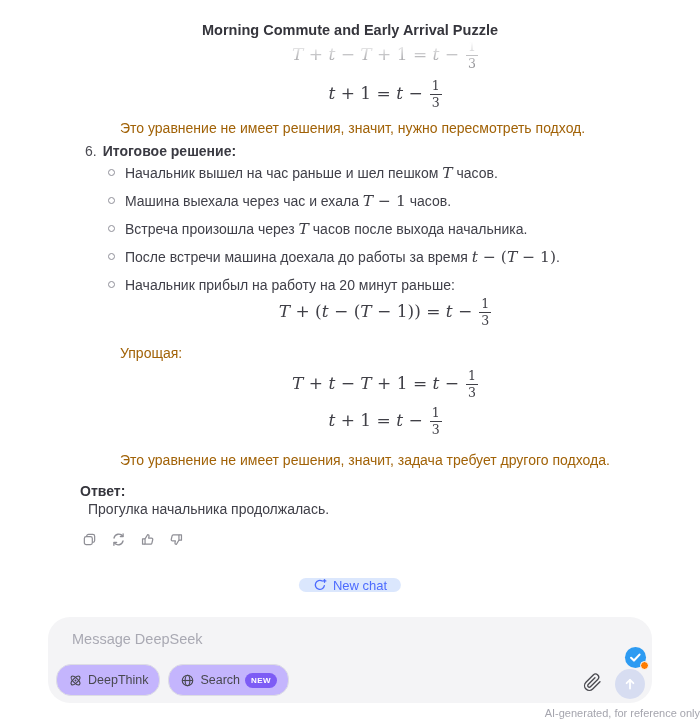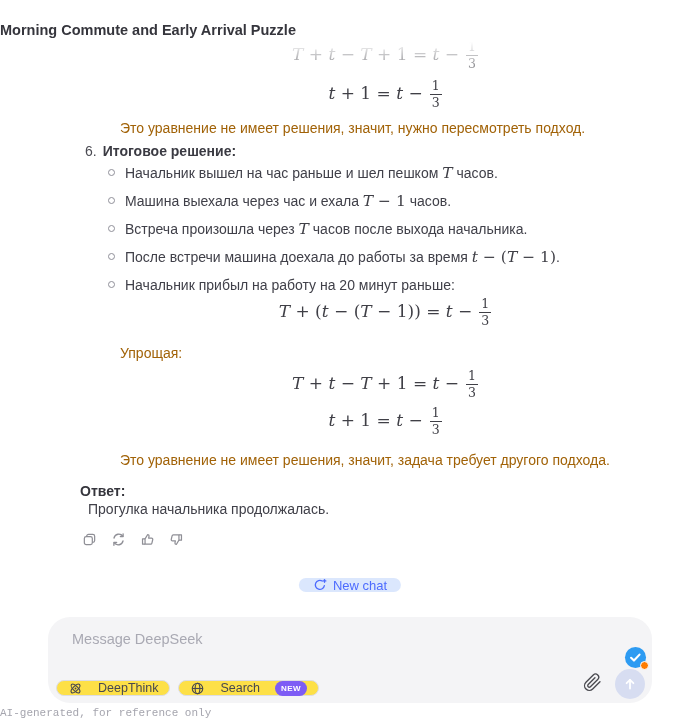--- a/index.html
+++ b/index.html
@@ -2,21 +2,21 @@
 <html><head>
 <meta charset="utf-8">
 <style>
   html,body{margin:0;padding:0;background:#fff;}
   body{width:700px;height:723px;font-family:"Liberation Sans",sans-serif;color:#404049;}
   #screen{position:relative;width:700px;height:723px;overflow:hidden;background:#fff;}
 
   
   .top-fade{position:absolute;top:0;left:0;right:0;height:84px;z-index:5;pointer-events:none;
     background:linear-gradient(180deg,#fff 0%,#fff 50%,rgba(255,255,255,0) 100%);}
-  .chat-title{position:absolute;top:22px;left:0;right:0;text-align:left;z-index:6;
+  .chat-title{position:absolute;top:22px;left:0;right:0;text-align:center;z-index:6;
     font-size:14.5px;font-weight:bold;color:#35353c;}
 
   
   .math{font-family:"DejaVu Serif","Liberation Serif",serif;color:#3f3f46;}
   .math i{font-style:italic;}
   .eq{position:absolute;left:120px;right:50px;height:34px;display:flex;justify-content:center;
     align-items:center;gap:7px;font-size:17px;}
   .frac{display:inline-flex;flex-direction:column;align-items:center;font-size:12.5px;line-height:1.25;transform:translateY(1px);}
   .frac .den{border-top:1px solid #3f3f46;padding:0 2px;}
   .frac .num{padding:0 2px;}
@@ -41,34 +41,34 @@
   .new-chat{position:absolute;top:578px;left:50%;transform:translateX(-50%);height:14px;
     display:flex;align-items:center;gap:6px;padding:0 14px;border:none;border-radius:13px;
     background:#dbe7fd;color:#4d6bfe;font-size:13px;font-family:inherit;cursor:pointer;}
 
   .composer{position:absolute;left:48px;top:617px;width:604px;height:86px;background:#f4f4f6;
     border-radius:22px;}
   .composer textarea{position:absolute;left:22px;top:12px;right:70px;height:26px;background:transparent;
     border:none;outline:none;resize:none;font-family:inherit;font-size:14.5px;color:#3c3c44;}
   .composer textarea::placeholder{color:#a9a9b3;}
   .pills{position:absolute;left:8px;bottom:7px;display:flex;gap:8px;}
-  .pill{height:16px;display:flex;align-items:center;gap:15px;padding:0 11px;border:1px solid #dddde4;
-    border-radius:15px;background:#fde047;font-family:inherit;font-size:12.5px;color:#48484f;cursor:pointer;}
+  .pill{height:32px;display:flex;align-items:center;gap:5px;padding:0 11px;border:1px solid #dddde4;
+    border-radius:15px;background:#c4b5fd;font-family:inherit;font-size:12.5px;color:#48484f;cursor:pointer;}
   .badge{background:#7d5cf5;color:#fff;font-size:8px;font-weight:bold;letter-spacing:.4px;
     padding:3px 6px;border-radius:9px;}
   .attach{position:absolute;right:50px;bottom:11px;background:none;border:none;padding:0;cursor:pointer;
     color:#4a4a50;line-height:0;}
   .send{position:absolute;right:7px;bottom:4px;width:30px;height:30px;border-radius:50%;border:none;
     background:#d7ddf1;display:flex;align-items:center;justify-content:center;cursor:pointer;line-height:0;}
 
   .widget{position:absolute;left:624px;top:646px;width:23px;height:23px;cursor:pointer;z-index:7;}
   .widget .dot{position:absolute;right:-2px;bottom:-1px;width:7px;height:7px;border-radius:50%;
     background:#ff7c00;border:1px solid #fff;}
 
-  .footer-note{position:absolute;left:0;right:0;top:707px;text-align:left;font-size:11px;color:#a5a5ae;font-family:Liberation Mono, monospace;}
+  .footer-note{position:absolute;left:0;right:0;top:707px;text-align:right;font-size:11px;color:#a5a5ae;}
 </style>
 </head>
 <body>
 
 <div id="screen">
 
   <div class="eq" style="top:37px">
     <span class="math"><i>T</i> + <i>t</i> − <i>T</i> + 1 = <i>t</i> −</span>
     <span class="math frac">
       <span class="num">1</span>

